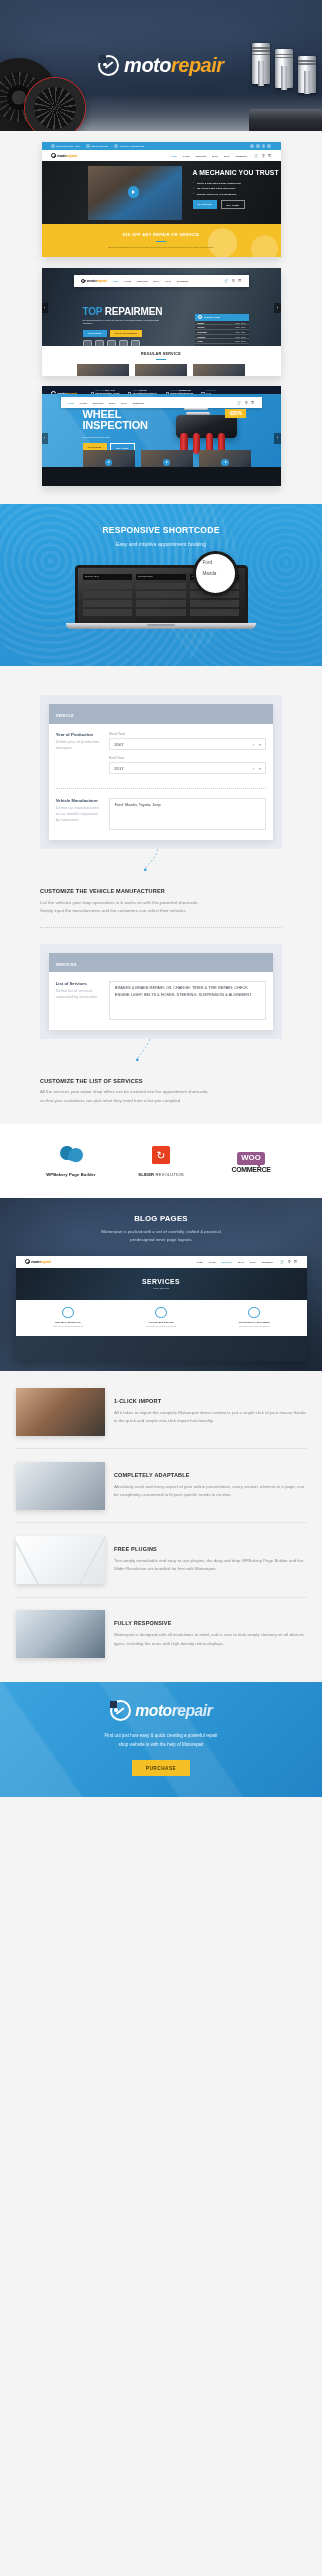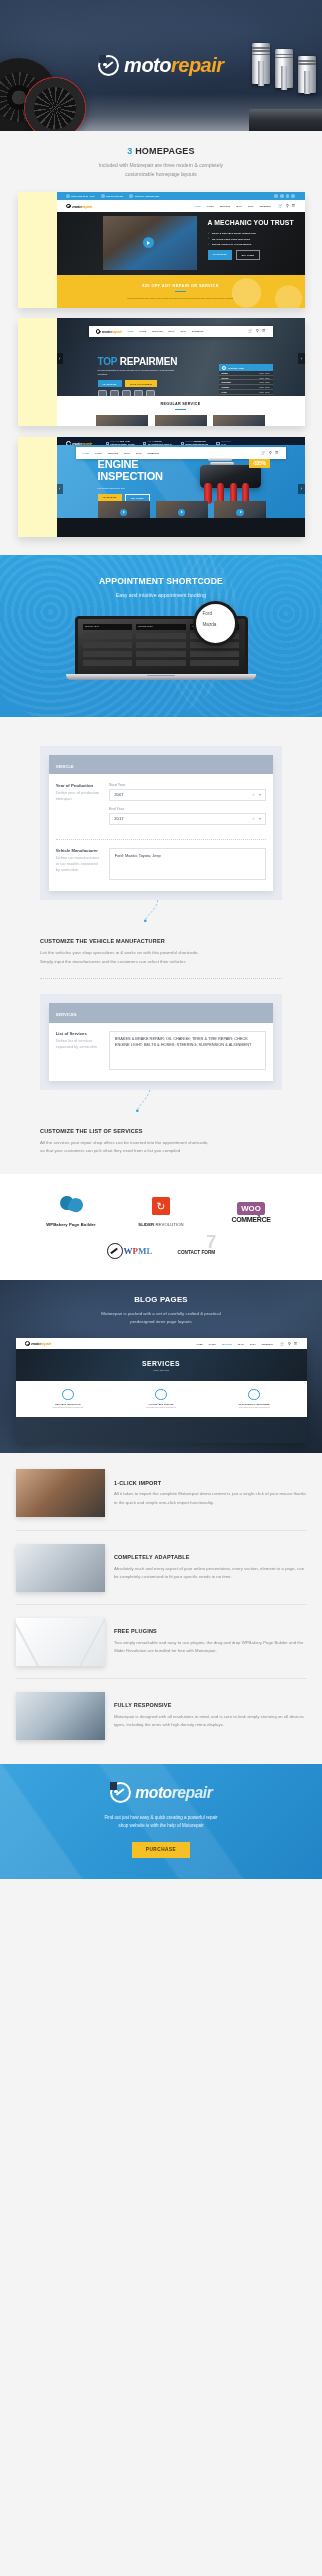--- a/index.html
+++ b/index.html
@@ -94,22 +94,22 @@
 
   
   .sec { background:#f4f4f5; padding:0 0; position:relative; }
   .sec-head { text-align:center; padding:14.6px 0 3.1px; }
   .sec-title { font-size:9px; font-weight:bold; letter-spacing:0.2px; color:#2c2c2c; }
   .sec-title .hl { color:#2e9bd6; }
   .sec-sub { font-size:5px; color:#8d8d8d; line-height:1.75; margin-top:5.2px; padding:0 52px; }
 
   
   .shot {
-    width:287px; margin:10.5px auto 0; background:#fef9c3;
-    box-shadow:0 3.7px 8.4px rgba(0,0,0,.13); overflow:hidden;padding-left:39px;
+    width:239px; margin:10.5px auto 0; background:#fef9c3;
+    box-shadow:0 3.7px 8.4px rgba(0,0,0,.13); overflow:hidden;
   }
   .topbar {
     height:8.4px; background:#2e9bd6; display:flex; align-items:center;
     padding:0 9.4px; gap:6.3px;
   }
   .tb-item { display:flex; align-items:center; gap:1.6px; }
   .tb-dot { width:3.7px; height:3.7px; border-radius:50%; background:rgba(255,255,255,.35); flex:none; }
   .tb-txt { font-size:1.7px; color:#fff; font-weight:bold; letter-spacing:0.1px; white-space:nowrap; }
   .tb-soc { margin-left:auto; display:flex; gap:2.1px; }
   .tb-soc i { width:3.7px; height:3.7px; border-radius:50%; background:rgba(255,255,255,.4); display:block; }
@@ -431,27 +431,20 @@
     </div>
     <div class="logo-wrap">
       <div class="logo-mark">
           <span class="logo-dot"></span>
         </div>
       <div class="logo-text"><span class="a">moto</span><span class="b">repair</span></div>
     </div>
   </div>
 
   <div class="sec">
-    <div class="sec-head">
-      <div class="sec-title"><span class="hl">3</span> <span>HOMEPAGES</span></div>
-      <div class="sec-sub">
-        <span>Included with Motorepair are three modern &amp; completely</span><br>
-        <span>customizable homepage layouts</span>
-      </div>
-    </div>
 
     <div class="shot">
       <div class="topbar">
         <span class="tb-item">
             <i class="tb-dot"></i>
             <span class="tb-txt">WORK TIME: 09:00 - 17:00</span>
           </span>
         <span class="tb-item">
             <i class="tb-dot"></i>
             <span class="tb-txt">FIND US: New York</span>
@@ -633,21 +626,21 @@
             <span>ELEMENTS</span>
           </div>
           <div class="nav-icons" style="margin-left:auto">
               <span>🛒</span>
               <span>⚲</span>
               <span>☰</span>
             </div>
         </div>
         <div class="arrow-l" style="top:39px">‹</div>
         <div class="arrow-r" style="top:39px">›</div>
-        <h3><span>ENGINE</span><br><span>INSPECTION</span></h3>
+        <h3><span>WHEEL</span><br><span>INSPECTION</span></h3>
         <div class="lead">Pro inimicus sapientem ante</div>
         <div class="btns">
           <span class="mini-btn mb-yellow">LEARN MORE</span>
           <span class="mini-btn mb-outline-b">BUY THEME</span>
         </div>
         <div class="engine">
           <div class="pip" style="left:13.6px;top:2.1px;"></div>
           <div class="pip" style="left:15.7px;top:6.3px;"></div>
           <div class="blk"></div>
           <div class="rd" style="left:9.4px;"></div>
@@ -667,21 +660,21 @@
               <i></i>
             </div>
         </div>
       </div>
       <div class="dark-strip"></div>
     </div>
     <div style="height:18px"></div>
   </div>
 
   <div class="blue-sec">
-    <h2>APPOINTMENT SHORTCODE</h2>
+    <h2>RESPONSIVE SHORTCODE</h2>
     <div class="sub">Easy and intuitive appointment booking</div>
     <div class="laptop">
       <div class="lap-screen">
         <div class="lap-row">
           <div class="lap-cell">
               <span>VEHICLE YEAR</span>
             </div>
           <div class="lap-cell">
               <span>VEHICLE MAKE</span>
             </div>
@@ -822,30 +815,20 @@
       </div>
       <div class="plug">
         <div class="art" style="display:block">
           <div class="woo">
             <span class="bub">WOO</span>
             <div class="cm">COMMERCE</div>
           </div>
         </div>
       </div>
     </div>
-    <div class="plug-row2">
-      <div class="wpml">
-        <span class="circ"></span>
-        <span class="tx"><span class="w">W</span><span class="p">P</span><span class="m">M</span><span class="l">L</span></span>
-      </div>
-      <div class="cf7">
-        <span class="big7">7</span>
-        <span class="nm">CONTACT FORM</span>
-      </div>
-    </div>
   </div>
 
   <div class="inner-hero">
     <h2>BLOG PAGES</h2>
     <div class="sub"><span>Motorepair is packed with a set of carefully crafted &amp; practical</span><br><span>predesigned inner page layouts</span></div>
     <div class="inner-shot">
       <div class="navbar">
         <div class="nav-logo">
             <span class="mk"></span>
             <span class="tx"><span class="a">moto</span><span class="b">repair</span></span>

